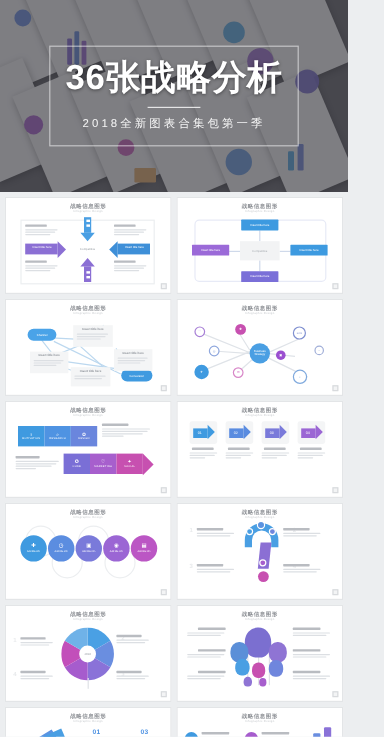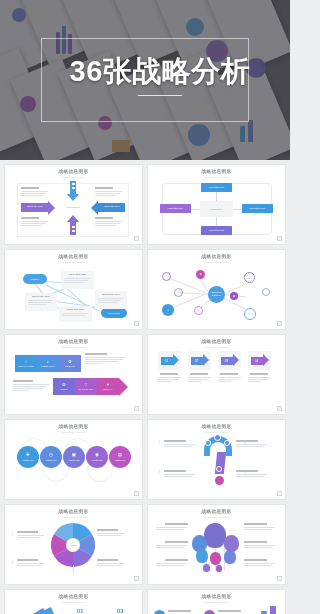--- a/index.html
+++ b/index.html
@@ -6,21 +6,21 @@
   html,body { width:290px; height:614px; }
   body {
     background:#eceef0;
     font-family:"Liberation Sans", sans-serif;
     overflow:hidden;
   }
   .page { width:290px; height:614px; position:relative; }
 
   
   .hero {
-    position:relative; width:320px; height:160px; overflow:hidden;
+    position:relative; width:290px; height:160px; overflow:hidden;
     background:#5a5a60;
   }
   .hero-photo { position:absolute; inset:0; }
   .hero-photo .card {
     position:absolute; background:#e9e9ea;
     transform:rotate(-23deg);
     box-shadow:0 2px 6px rgba(0,0,0,.35);
   }
   .hero-photo .blob { position:absolute; border-radius:50%; opacity:.95; }
   .hero-photo .bar { position:absolute; border-radius:1px; }
@@ -193,20 +193,21 @@
       <div class="bar" style="left:68px;top:34px;width:4px;height:20px;background:#8f5fc4;"></div>
       <div class="bar" style="left:240px;top:126px;width:5px;height:16px;background:#4a9fd8;"></div>
       <div class="bar" style="left:248px;top:120px;width:5px;height:22px;background:#6a7fd0;"></div>
       <div class="bar" style="left:112px;top:140px;width:18px;height:12px;background:#d8a060;"></div>
     </div>
     <div class="hero-dim"></div>
     <div class="hero-frame"></div>
     <div class="hero-inner">
       <div class="hero-title">36张战略分析</div>
       <div class="hero-rule"></div>
+      <div class="hero-sub">2018全新图表合集包第一季</div>
     </div>
   </div>
 
   <div class="grid">
 
     <div class="slide s1">
       <div class="s-title">战略信息图形</div>
       <div class="s-sub">Infographic Design</div>
       <div class="s-body">
         <div class="field"></div>

